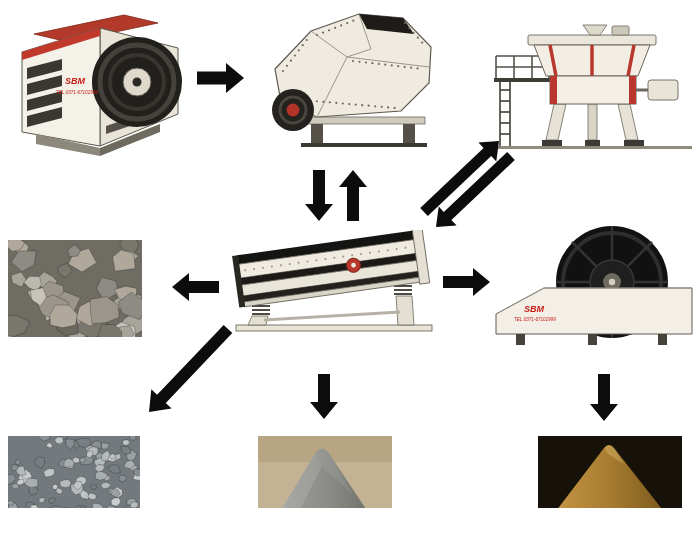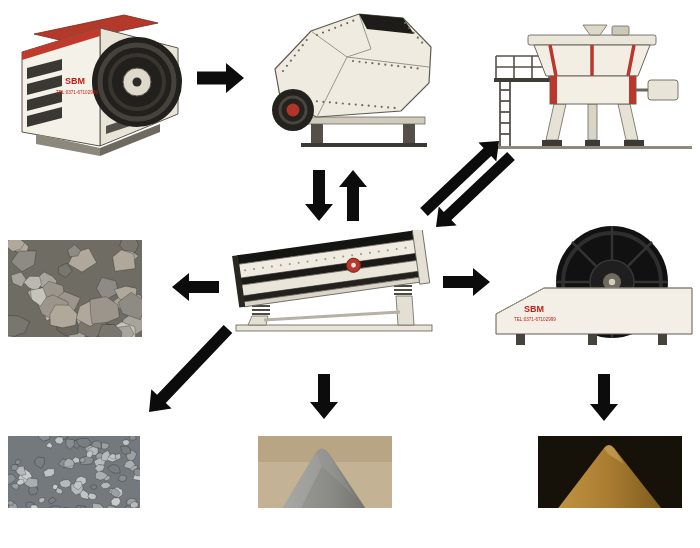--- a/index.html
+++ b/index.html
@@ -3,20 +3,21 @@
 <meta charset="utf-8">
 <style>
   * { margin: 0; padding: 0; box-sizing: border-box; }
   html, body { background: #ffffff; }
   #canvas {
     position: relative;
     width: 700px;
     height: 508px;
     overflow: hidden;
     font-family: "Liberation Sans", sans-serif;
+    font-style: italic;
   }
   .node { position: absolute; }
   .photo { overflow: hidden; }
   #arrows-svg { position: absolute; left: 0; top: 0; z-index: 5; }
   .node svg { display: block; }
   svg text { font-family: "Liberation Sans", sans-serif; }
 </style>
 </head>
 <body>
 

